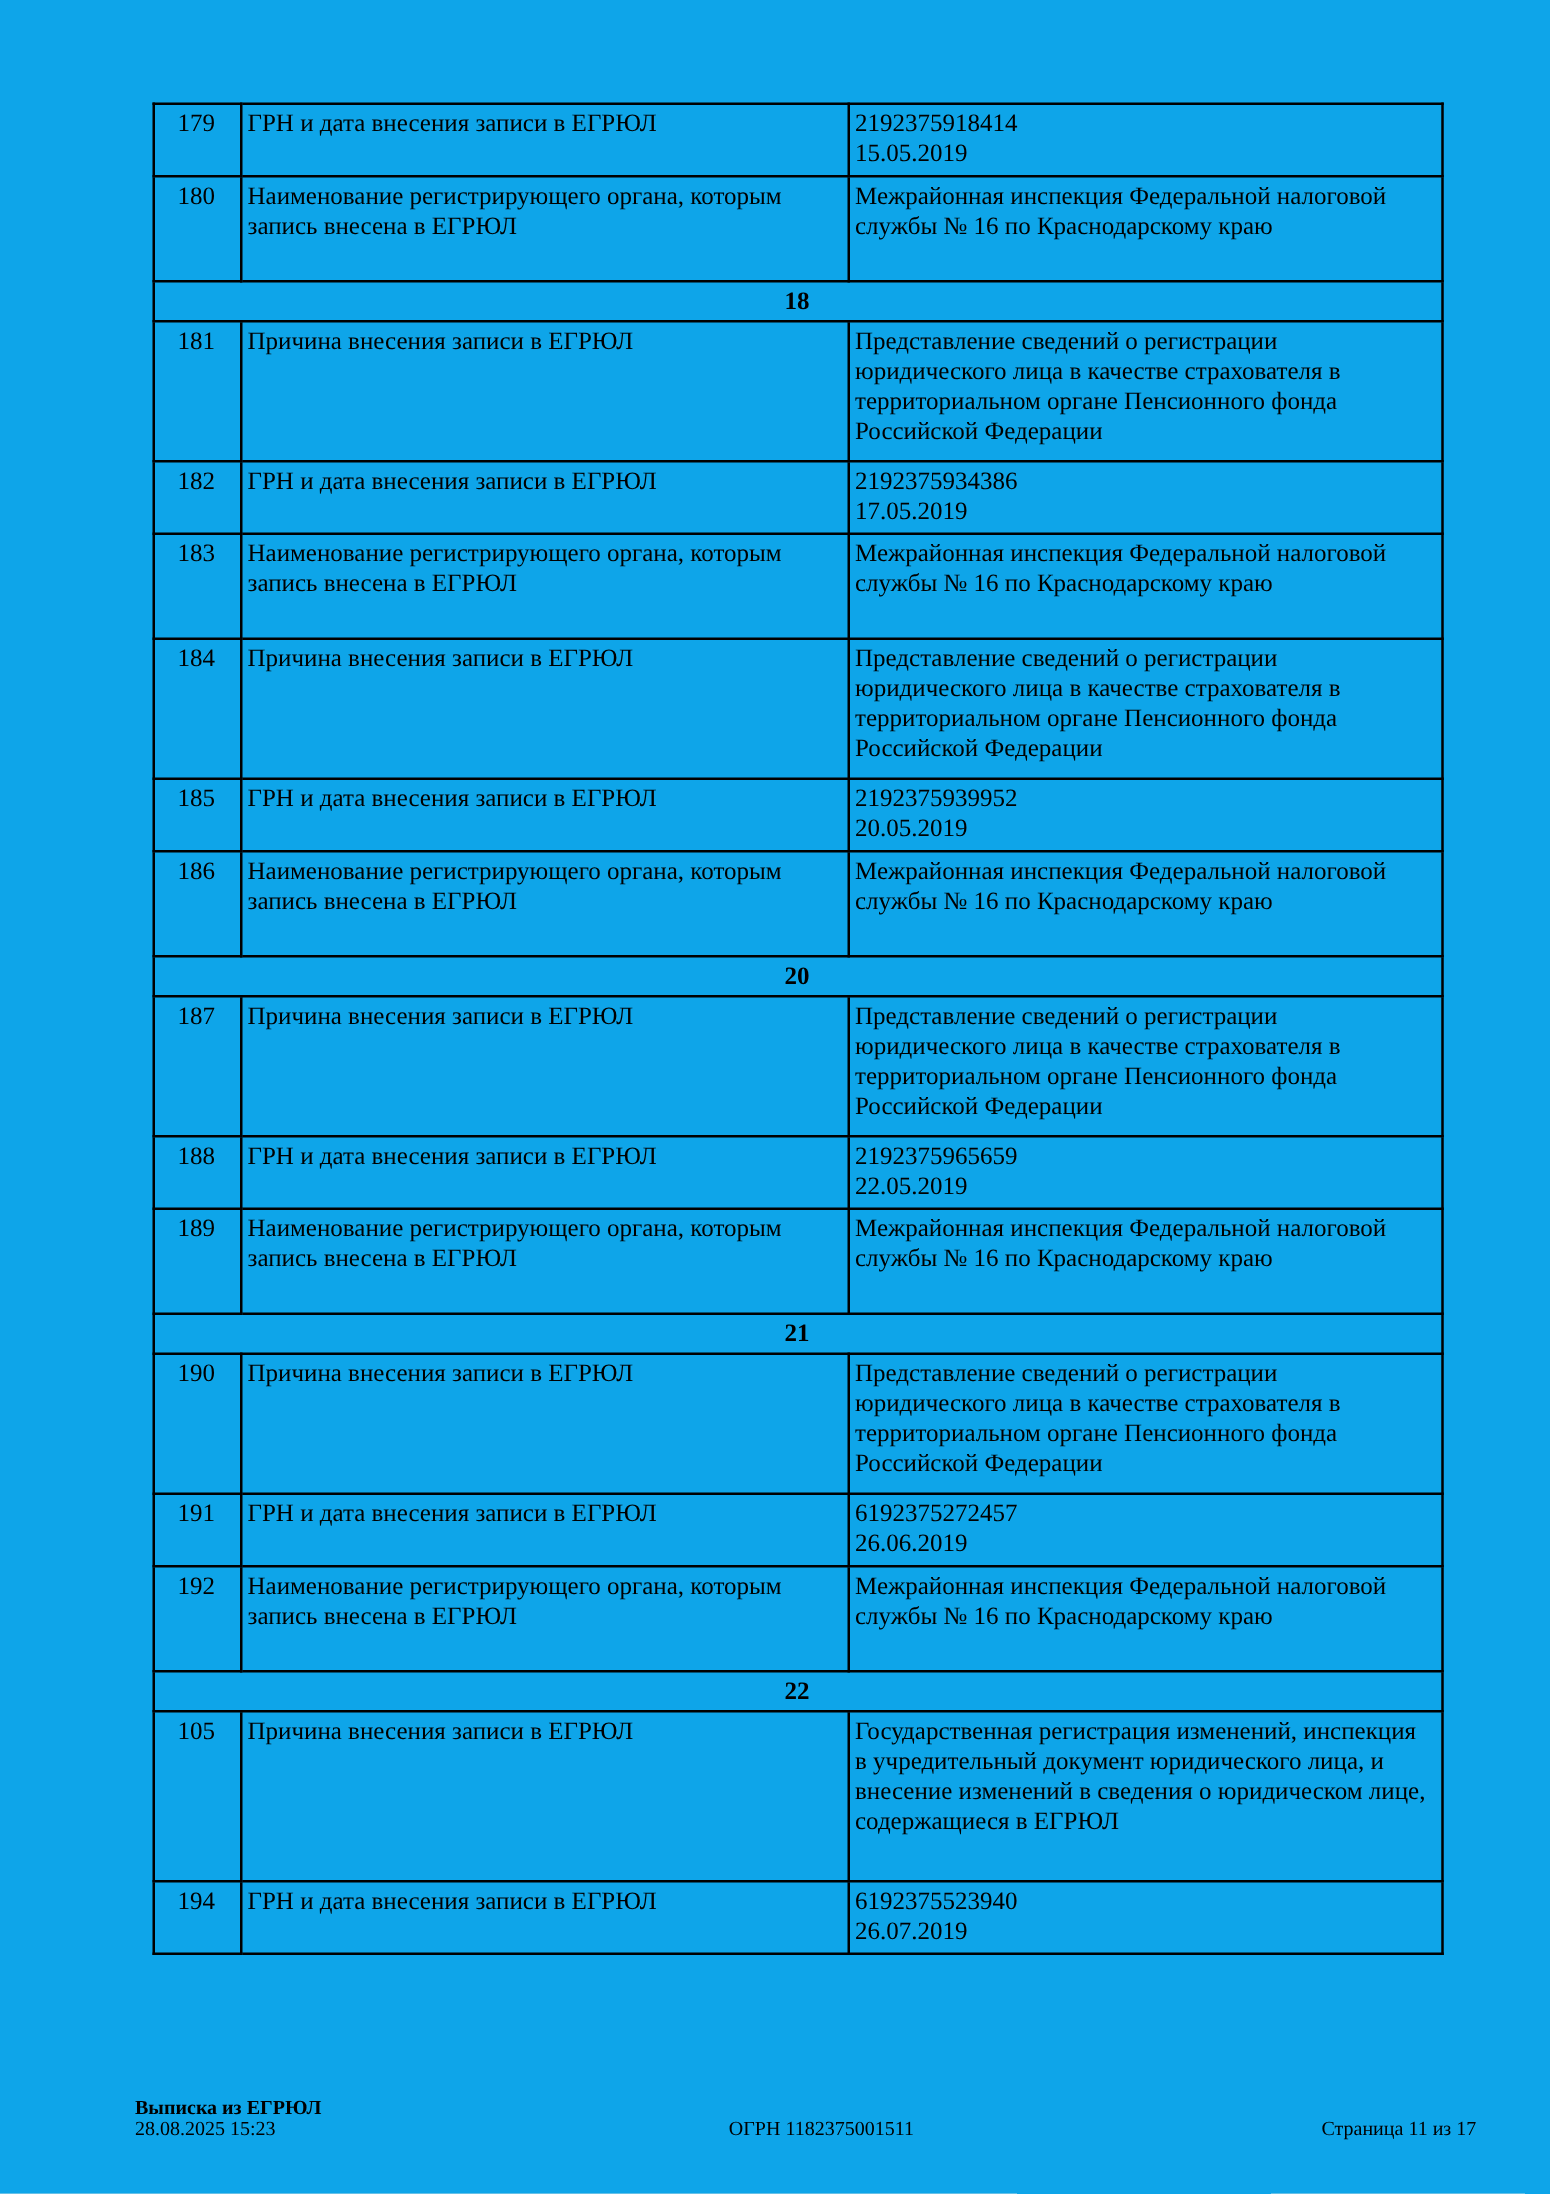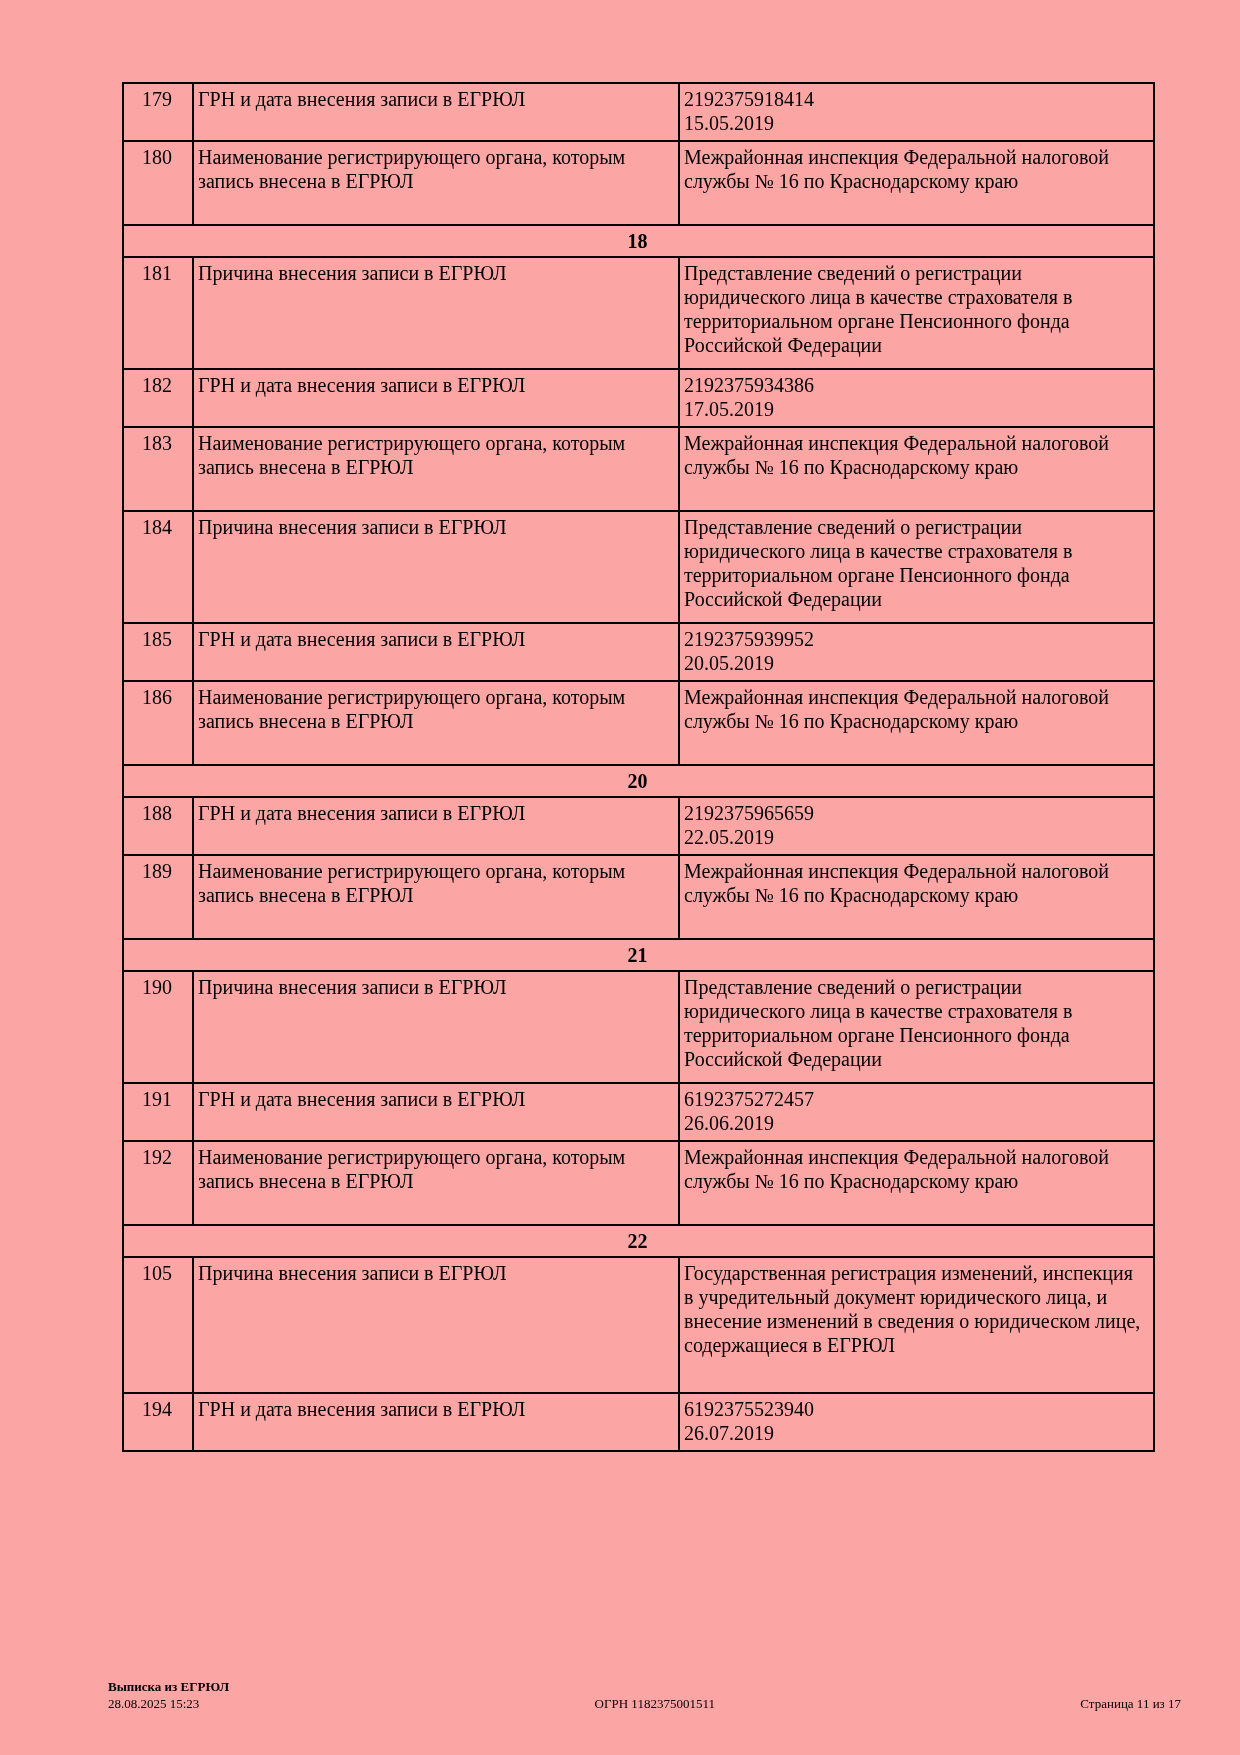--- a/index.html
+++ b/index.html
@@ -2,21 +2,21 @@
 <html><head>
 <meta charset="utf-8">
 <style>
   * { box-sizing: border-box; }
   html, body { margin: 0; padding: 0; background: #e9e9e9; }
   .page {
     position: relative;
     width: 1240px;
     height: 1755px;
     margin: 0 auto;
-    background: #fca5a5;
+    background: #0ea5e9;
     font-family: "Liberation Serif", serif;
     color: #000000;
     overflow: hidden;
   }
   table.registry {
     position: absolute;
     left: 122px;
     top: 82px;
     width: 1031px;
     border-collapse: collapse;
@@ -47,21 +47,21 @@
   tr.h5l  { height: 136px; }
   tr.hsec { height: 30px; }
   .footer {
     position: absolute;
     left: 108px;
     width: 1073px;
     top: 1678px;
     display: flex;
     justify-content: space-between;
     align-items: flex-end;
-    font-size: 13px;
+    font-size: 16px;
     line-height: 17px;
   }
   .footer .left-block { text-align: left; }
   .footer .doc-title { font-weight: bold; }
 </style>
 </head>
 <body>
 
 <div class="page">
 
@@ -114,20 +114,25 @@
 20.05.2019</td>
       </tr>
       <tr class="h3l">
         <td class="num">186</td>
         <td class="label">Наименование регистрирующего органа, которым запись внесена в ЕГРЮЛ</td>
         <td class="value">Межрайонная инспекция Федеральной налоговой службы № 16 по Краснодарскому краю</td>
       </tr>
       <tr class="hsec">
         <td class="section" colspan="3">20</td>
       </tr>
+      <tr class="h4l">
+        <td class="num">187</td>
+        <td class="label">Причина внесения записи в ЕГРЮЛ</td>
+        <td class="value">Представление сведений о регистрации юридического лица в качестве страхователя в территориальном органе Пенсионного фонда Российской Федерации</td>
+      </tr>
       <tr class="h2l">
         <td class="num">188</td>
         <td class="label">ГРН и дата внесения записи в ЕГРЮЛ</td>
         <td class="value">2192375965659
 22.05.2019</td>
       </tr>
       <tr class="h3l">
         <td class="num">189</td>
         <td class="label">Наименование регистрирующего органа, которым запись внесена в ЕГРЮЛ</td>
         <td class="value">Межрайонная инспекция Федеральной налоговой службы № 16 по Краснодарскому краю</td>

